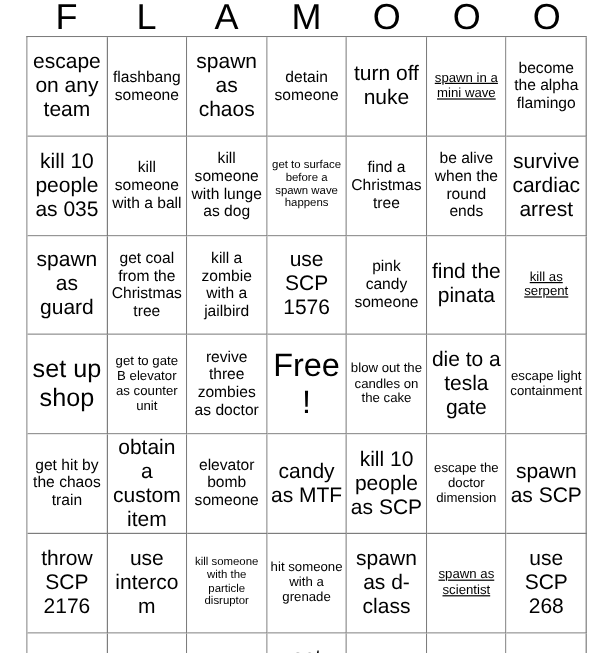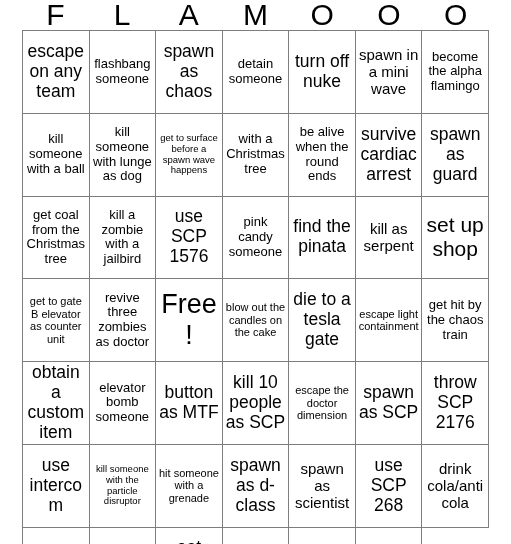--- a/index.html
+++ b/index.html
@@ -69,21 +69,21 @@
     display: block;
     width: 100%;
     line-height: 1.14;
     word-wrap: break-word;
     hyphens: none;
   }
 
   
   .fs-xxl span { font-size: 21px; }
   .fs-xl  span { font-size: 17.5px; }
-  .fs-l   span { font-size: 15px; }
+  .fs-l   span { font-size: 11px; text-decoration: underline; }
   .fs-m   span { font-size: 13px; text-align: center; }
   .fs-s   span { font-size: 11px; }
   .fs-xs  span { font-size: 9.5px; }
 
   .free-cell span { font-size: 27px; }
 </style>
 </head>
 <body>
 
 <div id="bingo-card">
@@ -113,31 +113,34 @@
       </div>
       <div class="bingo-cell fs-xl">
         <span>turn off nuke</span>
       </div>
       <div class="bingo-cell fs-l">
         <span>spawn in a mini wave</span>
       </div>
       <div class="bingo-cell fs-m">
         <span>become the alpha flamingo</span>
       </div>
+      <div class="bingo-cell fs-xl">
+        <span>kill 10 people as 035</span>
+      </div>
       <div class="bingo-cell fs-m">
         <span>kill someone with a ball</span>
       </div>
       <div class="bingo-cell fs-m">
         <span>kill someone with lunge as dog</span>
       </div>
       <div class="bingo-cell fs-xs">
         <span>get to surface before a spawn wave happens</span>
       </div>
       <div class="bingo-cell fs-m">
-        <span>with a Christmas tree</span>
+        <span>find a Christmas tree</span>
       </div>
       <div class="bingo-cell fs-m">
         <span>be alive when the round ends</span>
       </div>
       <div class="bingo-cell fs-xl">
         <span>survive cardiac arrest</span>
       </div>
       <div class="bingo-cell fs-xl">
         <span>spawn as guard</span>
       </div>
@@ -183,21 +186,21 @@
       <div class="bingo-cell fs-m">
         <span>get hit by the chaos train</span>
       </div>
       <div class="bingo-cell fs-xl">
         <span>obtain a custom item</span>
       </div>
       <div class="bingo-cell fs-m">
         <span>elevator bomb someone</span>
       </div>
       <div class="bingo-cell fs-xl">
-        <span>button as MTF</span>
+        <span>candy as MTF</span>
       </div>
       <div class="bingo-cell fs-xl">
         <span>kill 10 people as SCP</span>
       </div>
       <div class="bingo-cell fs-s">
         <span>escape the doctor dimension</span>
       </div>
       <div class="bingo-cell fs-xl">
         <span>spawn as SCP</span>
       </div>

